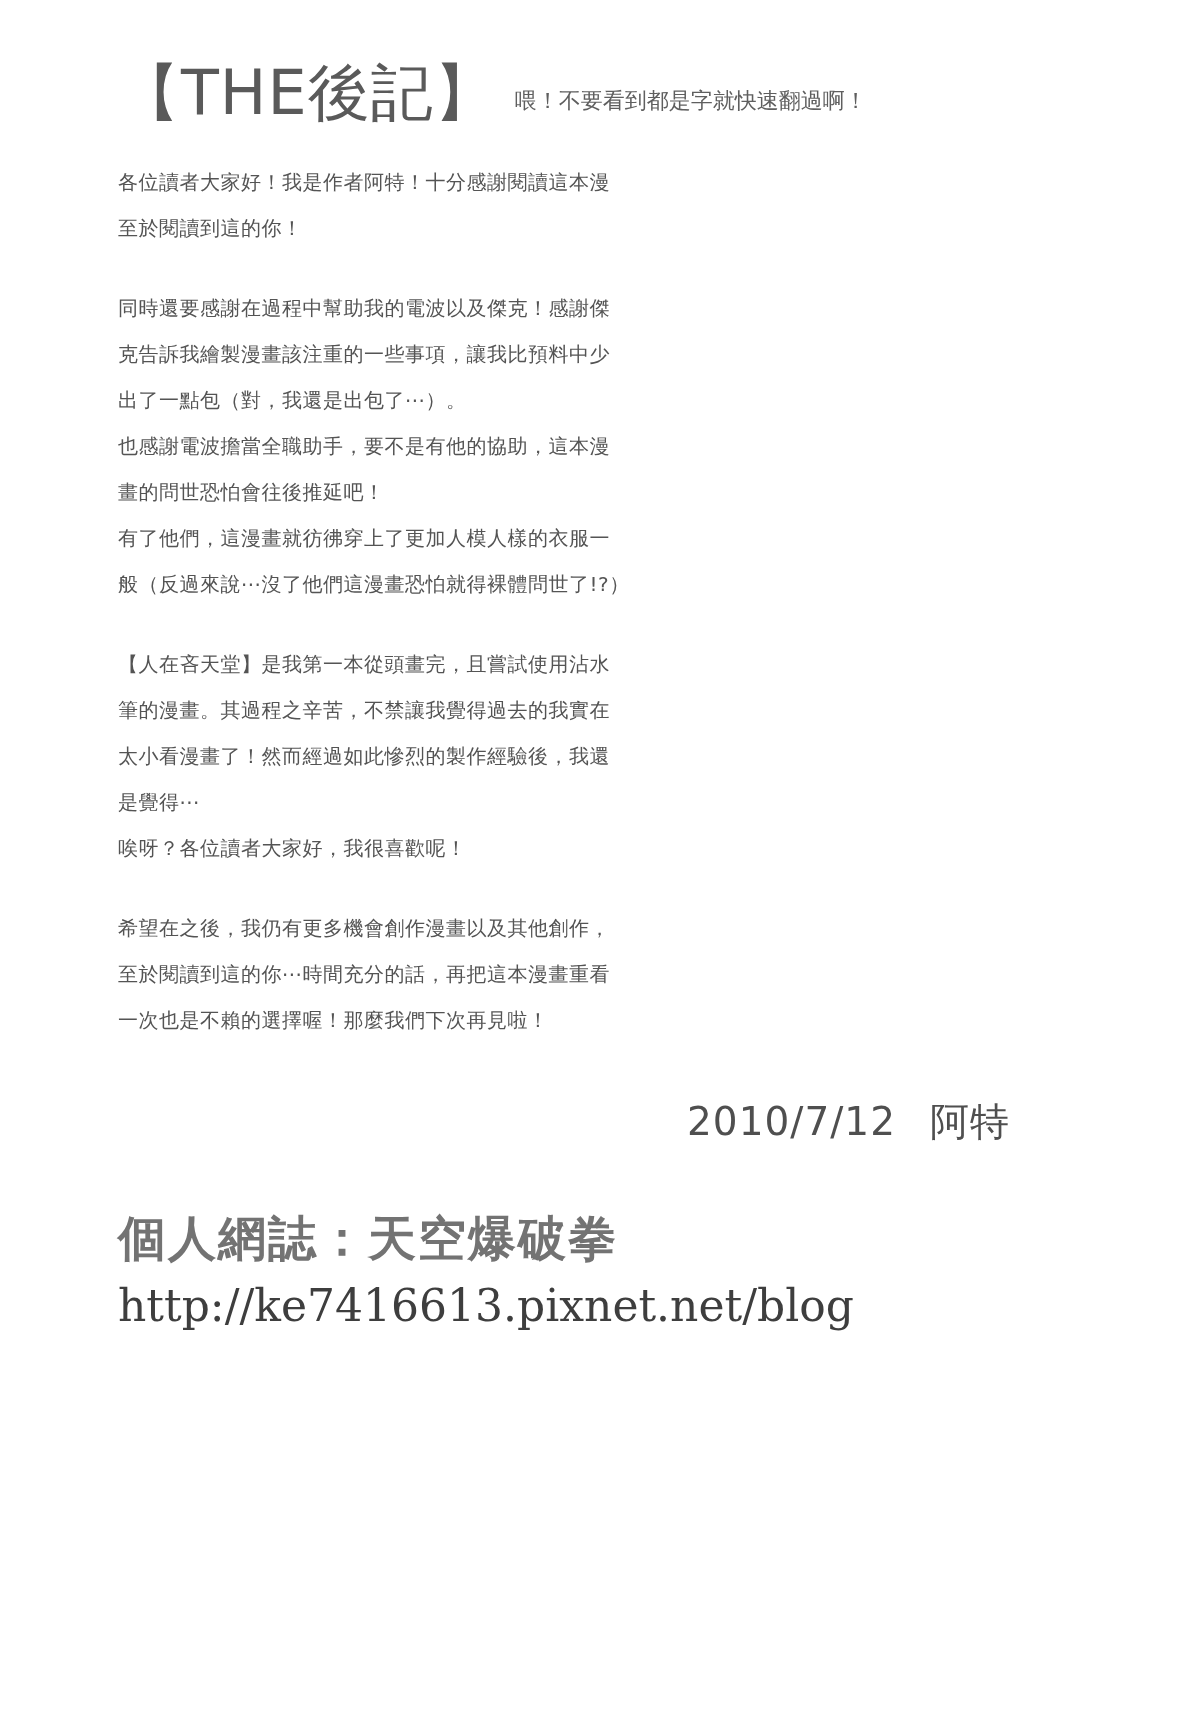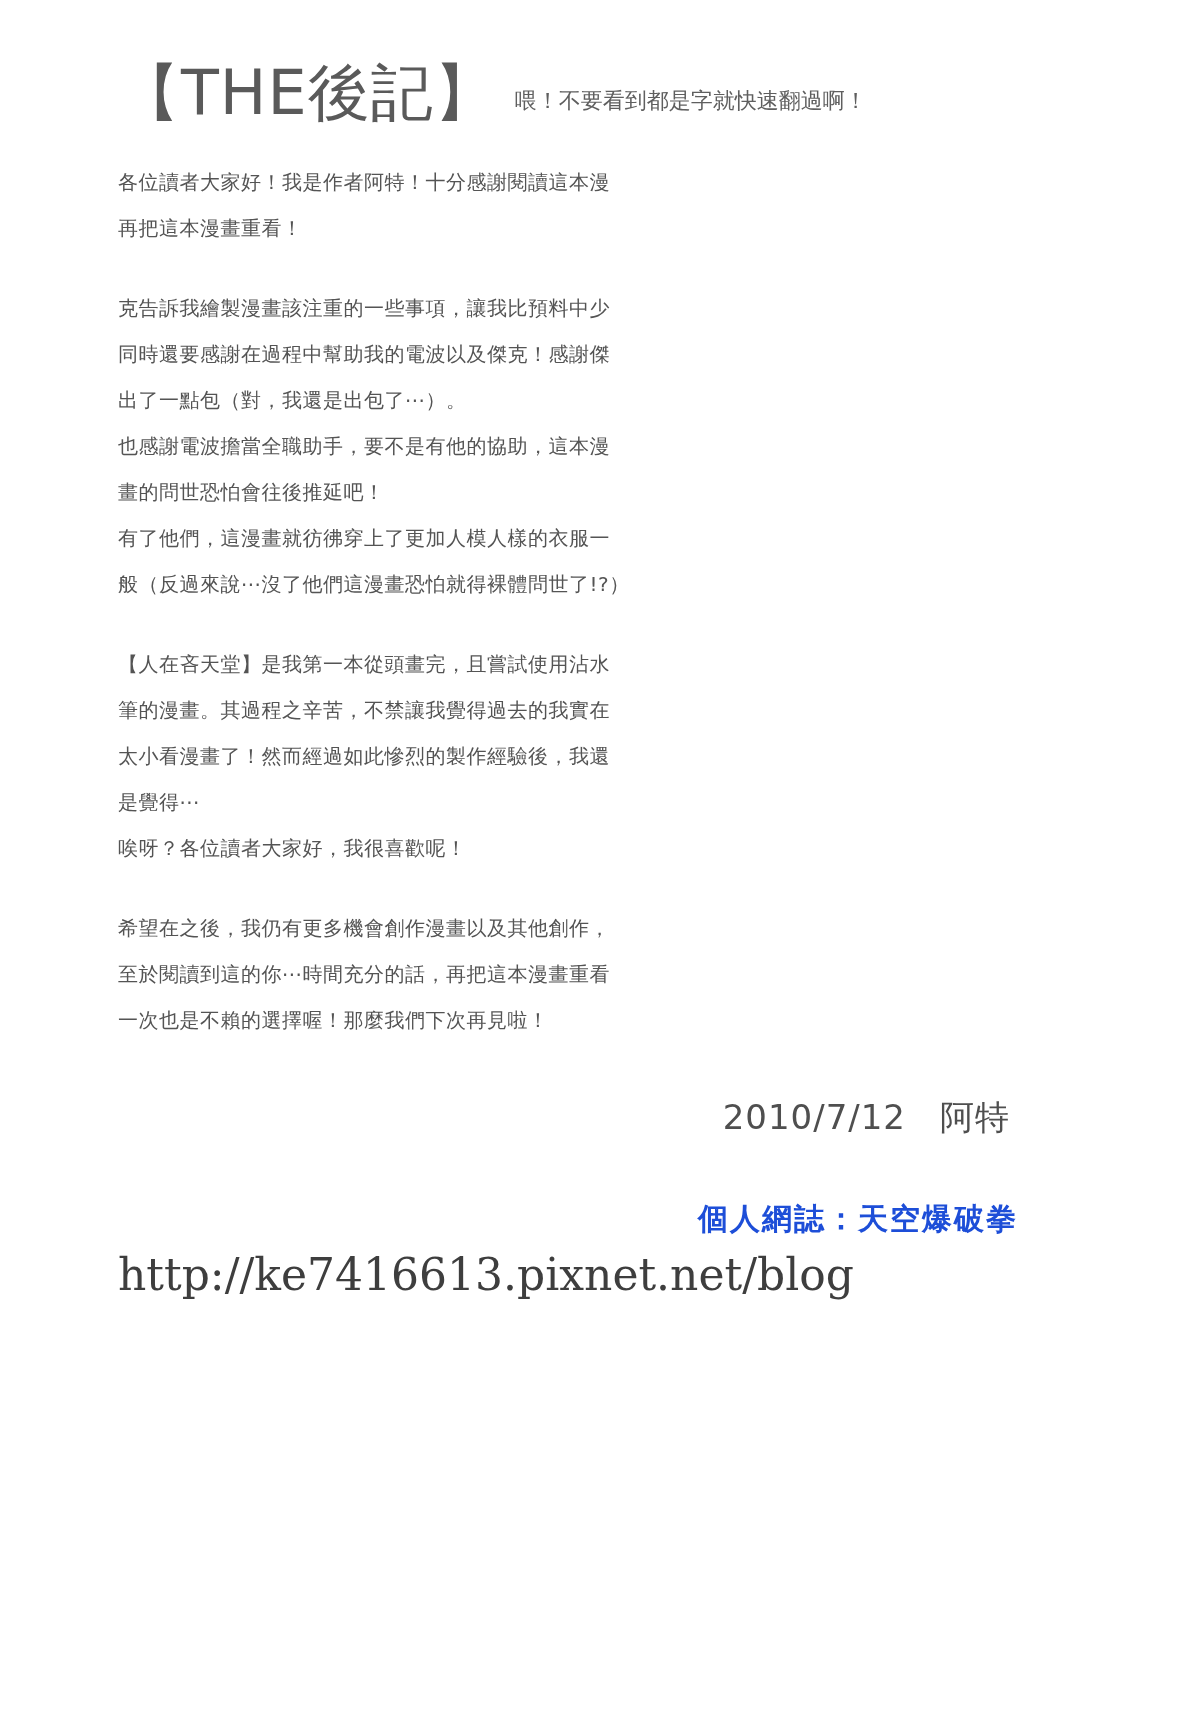--- a/index.html
+++ b/index.html
@@ -59,41 +59,40 @@
     color: #545454;
     margin: 0 0 34px 0;
     width: 895px;
   }
   .para .line {
     display: block;
   }
   
   .signature {
     text-align: right;
-    font-size: 34px;
+    font-size: 39px;
     color: #4f4f4f;
     letter-spacing: 1px;
     margin-top: 52px;
     margin-right: 8px;
   }
   .signature .date {
     margin-right: 34px;
   }
   
   .blog {
     margin-top: 58px;
   }
   .blog-title {
     font-family: "DejaVu Serif", "Liberation Serif", serif;
     font-weight: bold;
-    font-size: 30px;
-    color: #1d4ed8;
+    font-size: 48px;
+    color: #737373;
     letter-spacing: 2px;
     margin-bottom: 10px;
-    text-align: right;
   }
   .blog-url {
     font-family: "DejaVu Serif", "Liberation Serif", serif;
     font-size: 44px;
     color: #3e3e3e;
     letter-spacing: 0px;
     line-height: 1.15;
   }
 </style>
 </head>
@@ -102,26 +101,26 @@
 <div class="page">
   <div class="content">
 
     <div class="title-row">
       <div class="title-main">【THE後記】</div>
       <div class="title-sub">喂！不要看到都是字就快速翻過啊！</div>
     </div>
 
     <p class="para">
       <span class="line">各位讀者大家好！我是作者阿特！十分感謝閱讀這本漫</span>
-      <span class="line">再把這本漫畫重看！</span>
+      <span class="line">至於閱讀到這的你！</span>
     </p>
 
     <p class="para">
+      <span class="line">同時還要感謝在過程中幫助我的電波以及傑克！感謝傑</span>
       <span class="line">克告訴我繪製漫畫該注重的一些事項，讓我比預料中少</span>
-      <span class="line">同時還要感謝在過程中幫助我的電波以及傑克！感謝傑</span>
       <span class="line">出了一點包（對，我還是出包了⋯）。</span>
       <span class="line">也感謝電波擔當全職助手，要不是有他的協助，這本漫</span>
       <span class="line">畫的問世恐怕會往後推延吧！</span>
       <span class="line">有了他們，這漫畫就彷彿穿上了更加人模人樣的衣服一</span>
       <span class="line">般（反過來說⋯沒了他們這漫畫恐怕就得裸體問世了!?）</span>
     </p>
 
     <p class="para">
       <span class="line">【人在吝天堂】是我第一本從頭畫完，且嘗試使用沾水</span>
       <span class="line">筆的漫畫。其過程之辛苦，不禁讓我覺得過去的我實在</span>

